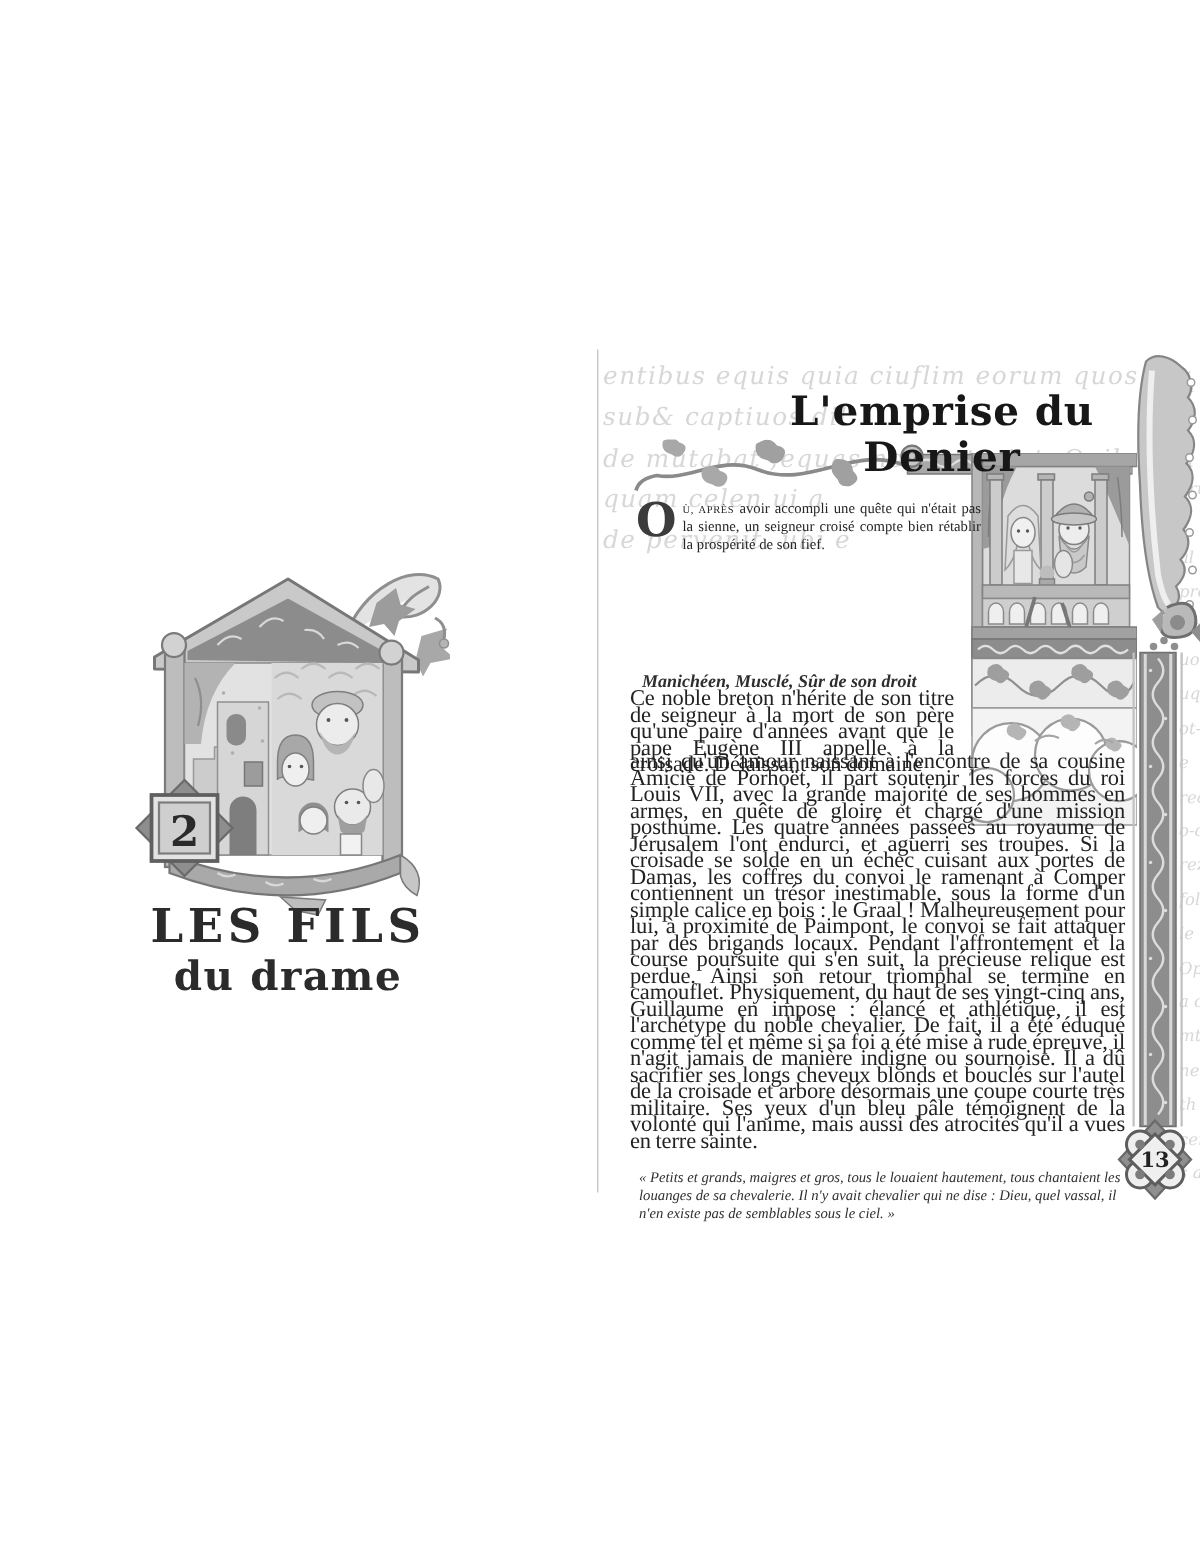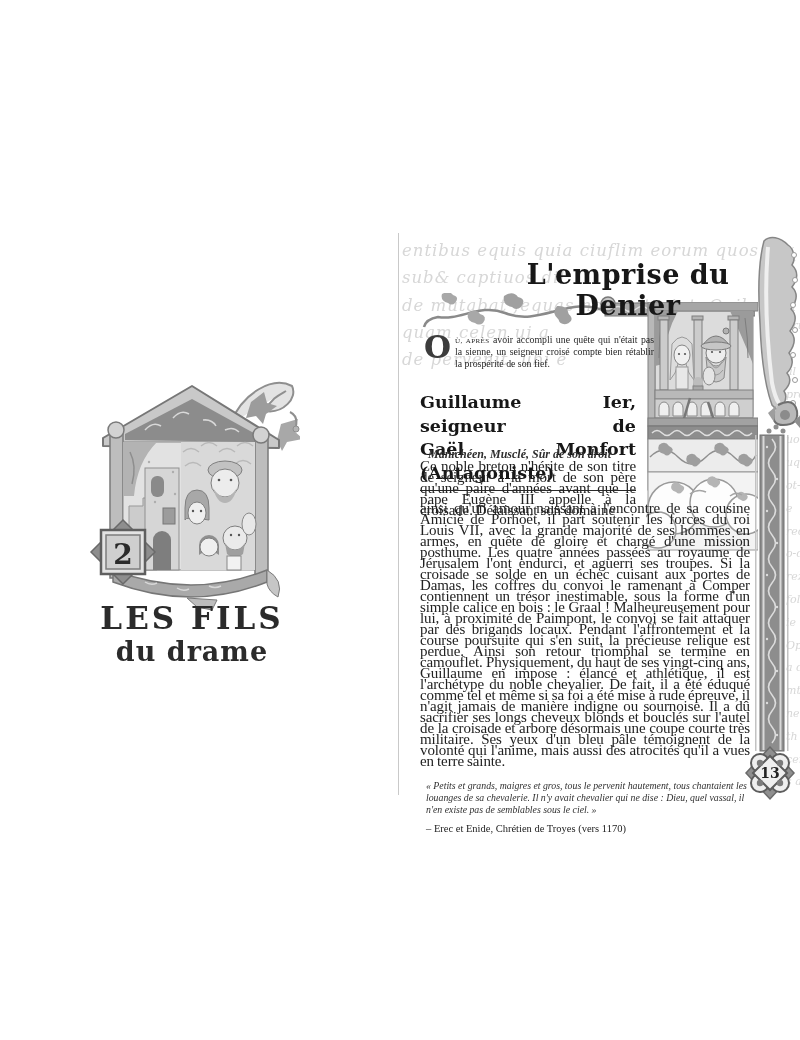--- a/index.html
+++ b/index.html
@@ -296,28 +296,23 @@
         <circle cx="36" cy="550" r="3.2" fill="#7c7c7c"></circle>
       <circle cx="26" cy="540" r="10" fill="#efefef"></circle>
       <text x="26" y="545" text-anchor="middle" font-family="DejaVu Serif, serif" font-weight="bold" font-size="14" fill="#222222">13</text>
     </g>
   </svg>
 
   <div class="abs intro" style="left:424px;top:334px;">
     <span class="dropcap">O</span><span class="smallcaps">ù, après</span><span> avoir accompli une quête qui n'était pas la sienne, un seigneur croisé compte bien rétablir la prospérité de son fief.</span>
   </div>
 
-  <div class="abs sec-head blackletter" style="left:420px;top:391px;">
-    <div class="hl">Guillaume Ier, seigneur de</div>
-    <div class="hl">Gaël Monfort (Antagoniste)</div>
-  </div>
 
   <div class="abs traits" style="left:428px;top:447px;">Manichéen, Musclé, Sûr de son droit</div>
 
   <div class="abs body-text narrow" style="left:420px;top:461px;">Ce noble breton n'hérite de son titre de seigneur à la mort de son père qu'une paire d'années avant que le pape Eugène III appelle à la croisade. Délaissant son domaine</div>
 
   <div class="abs main-col" style="left:420px;top:503px;">
     <div class="body-text">ainsi qu'un amour naissant à l'encontre de sa cousine Amicie de Porhoët, il part soutenir les forces du roi Louis VII, avec la grande majorité de ses hommes en armes, en quête de gloire et chargé d'une mission posthume. Les quatre années passées au royaume de Jérusalem l'ont endurci, et aguerri ses troupes. Si la croisade se solde en un échec cuisant aux portes de Damas, les coffres du convoi le ramenant à Comper contiennent un trésor inestimable, sous la forme d'un simple calice en bois : le Graal ! Malheureusement pour lui, à proximité de Paimpont, le convoi se fait attaquer par des brigands locaux. Pendant l'affrontement et la course poursuite qui s'en suit, la précieuse relique est perdue. Ainsi son retour triomphal se termine en camouflet. Physiquement, du haut de ses vingt-cinq ans, Guillaume en impose : élancé et athlétique, il est l'archétype du noble chevalier. De fait, il a été éduqué comme tel et même si sa foi a été mise à rude épreuve, il n'agit jamais de manière indigne ou sournoise. Il a dû sacrifier ses longs cheveux blonds et bouclés sur l'autel de la croisade et arbore désormais une coupe courte très militaire. Ses yeux d'un bleu pâle témoignent de la volonté qui l'anime, mais aussi des atrocités qu'il a vues en terre sainte.</div>
-    <div class="quote">« Petits et grands, maigres et gros, tous le pervenit hautement, tous chantaient les louanges de sa chevalerie. Il n'y avait chevalier qui ne dise : Dieu, quel vassal, il n'en existe pas de semblables sous le ciel. »</div>
-    <div class="attribution">– Erec et Enide, Chrétien de Troyes (vers 1170)</div>
+    <div class="quote">« Petits et grands, maigres et gros, tous le louaient hautement, tous chantaient les louanges de sa chevalerie. Il n'y avait chevalier qui ne dise : Dieu, quel vassal, il n'en existe pas de semblables sous le ciel. »</div>
   </div>
 
 </div>
 
 </body></html>

